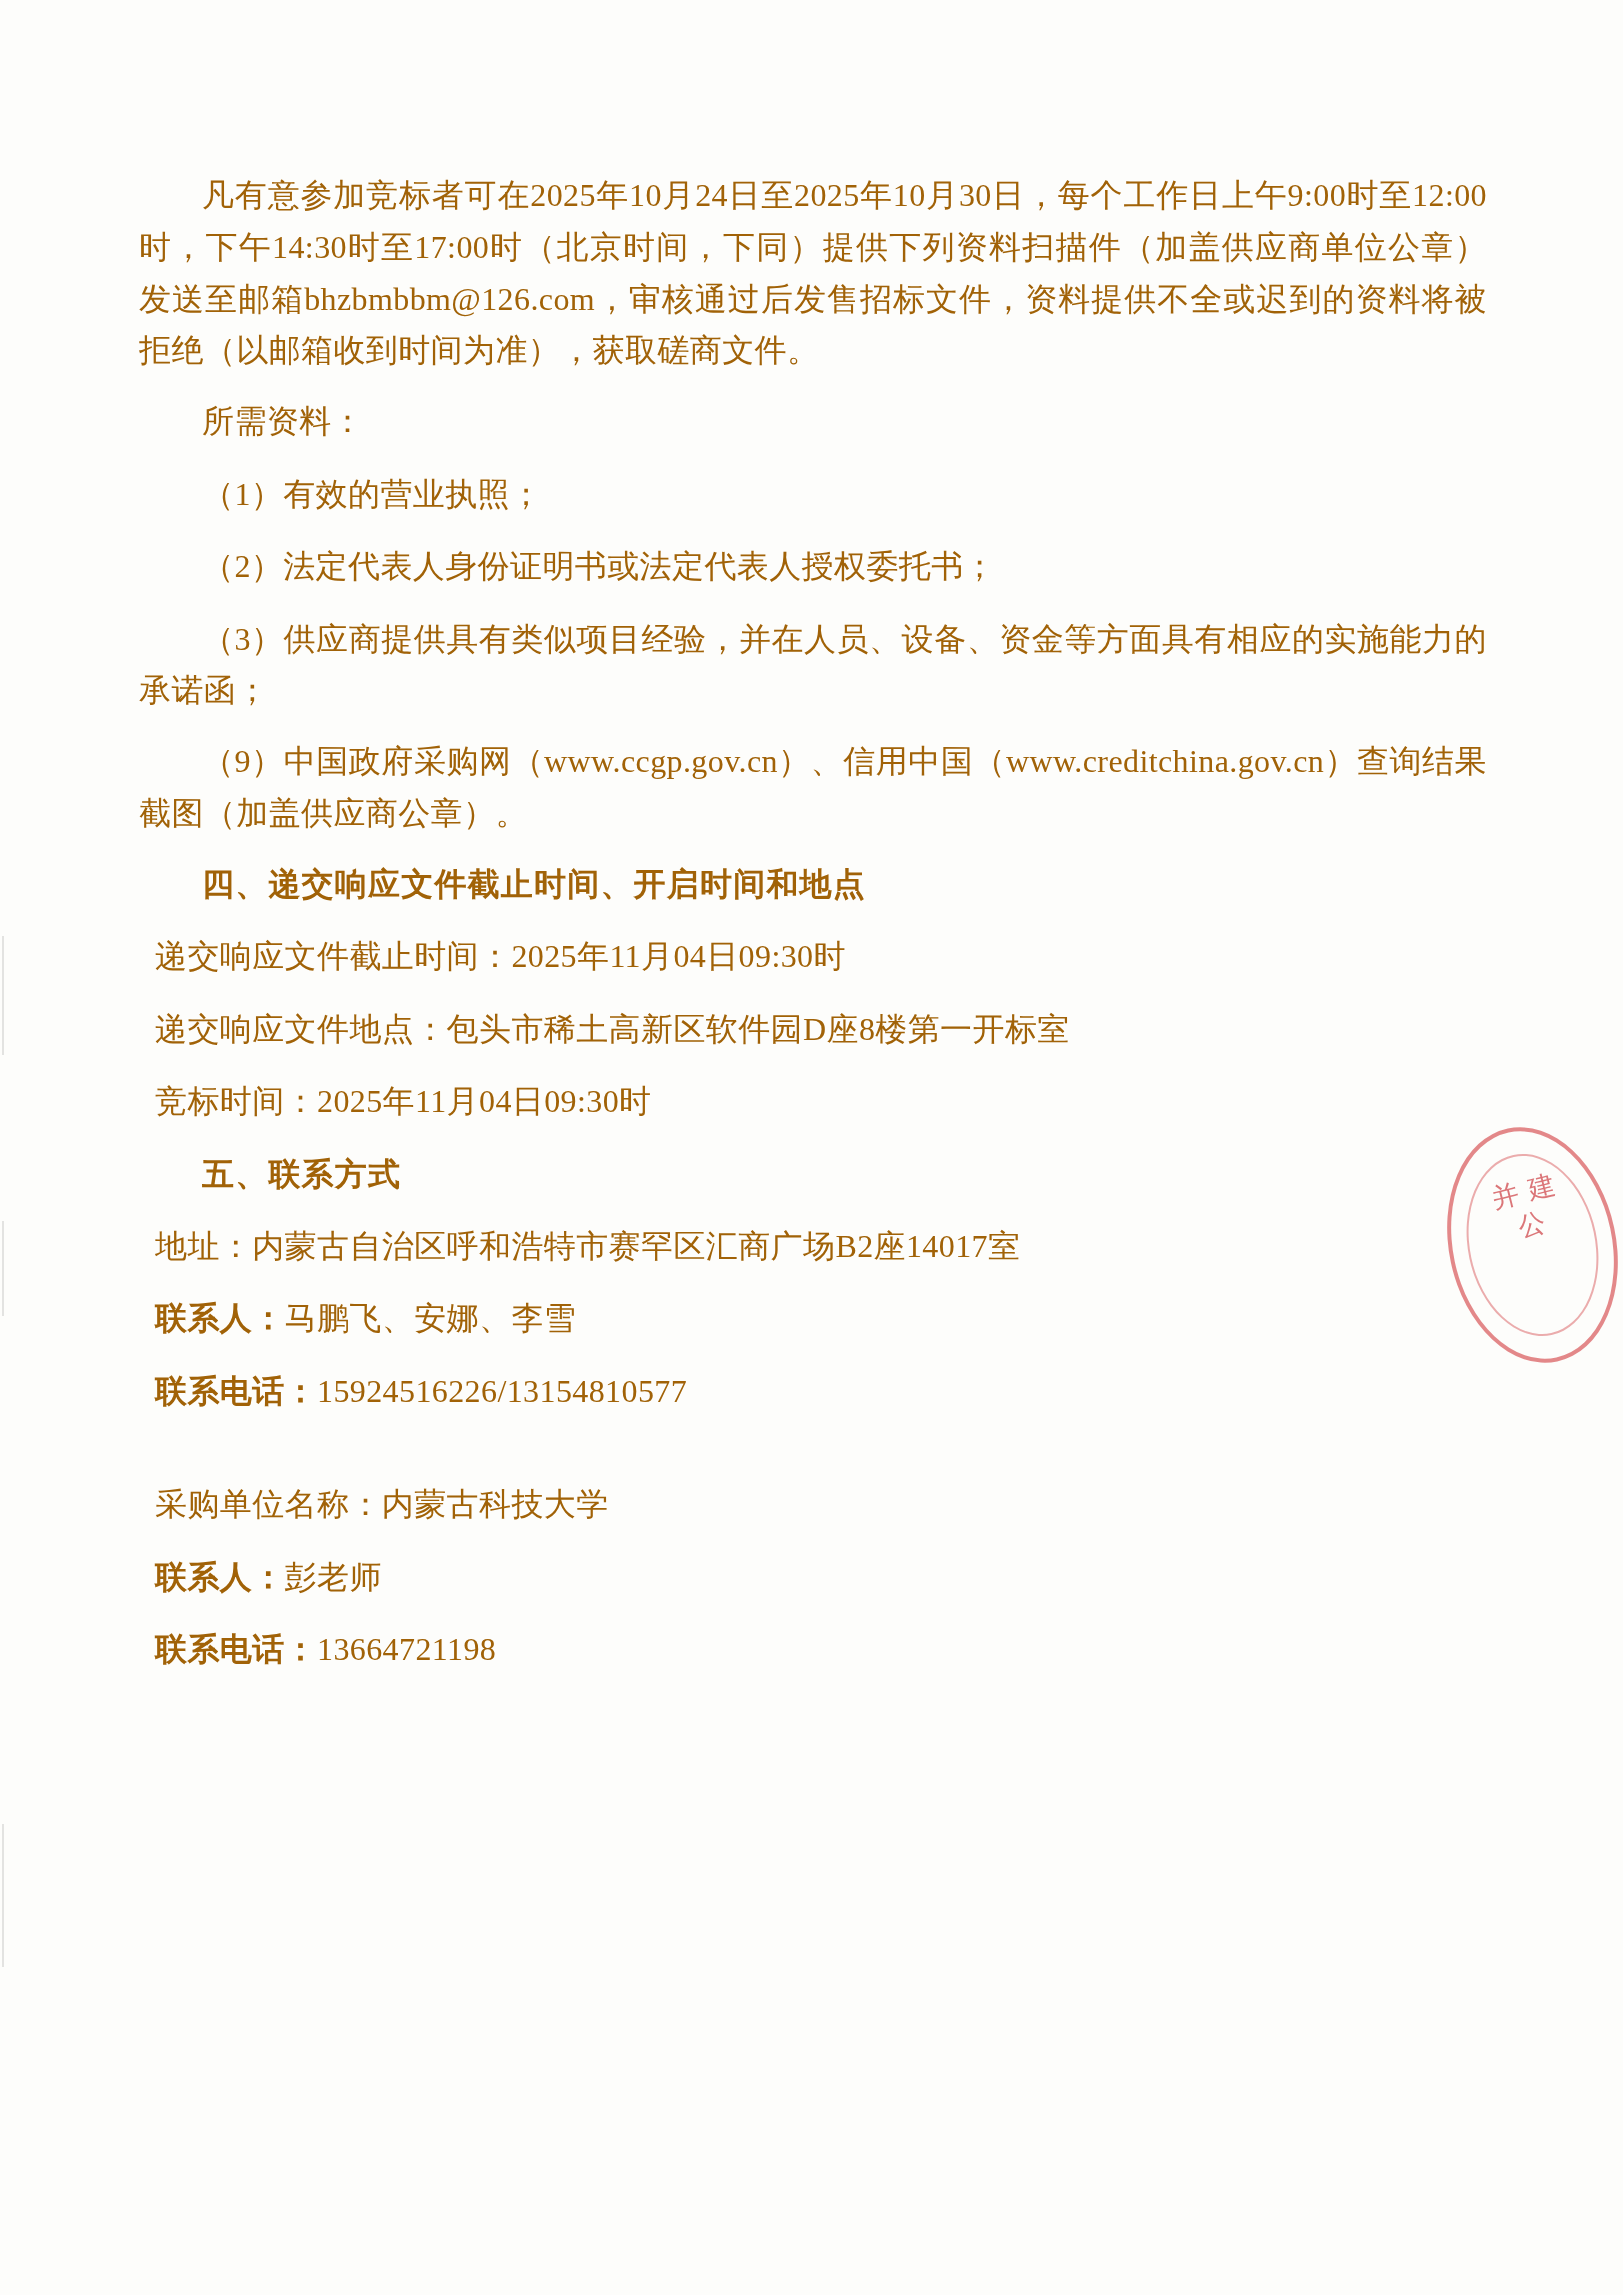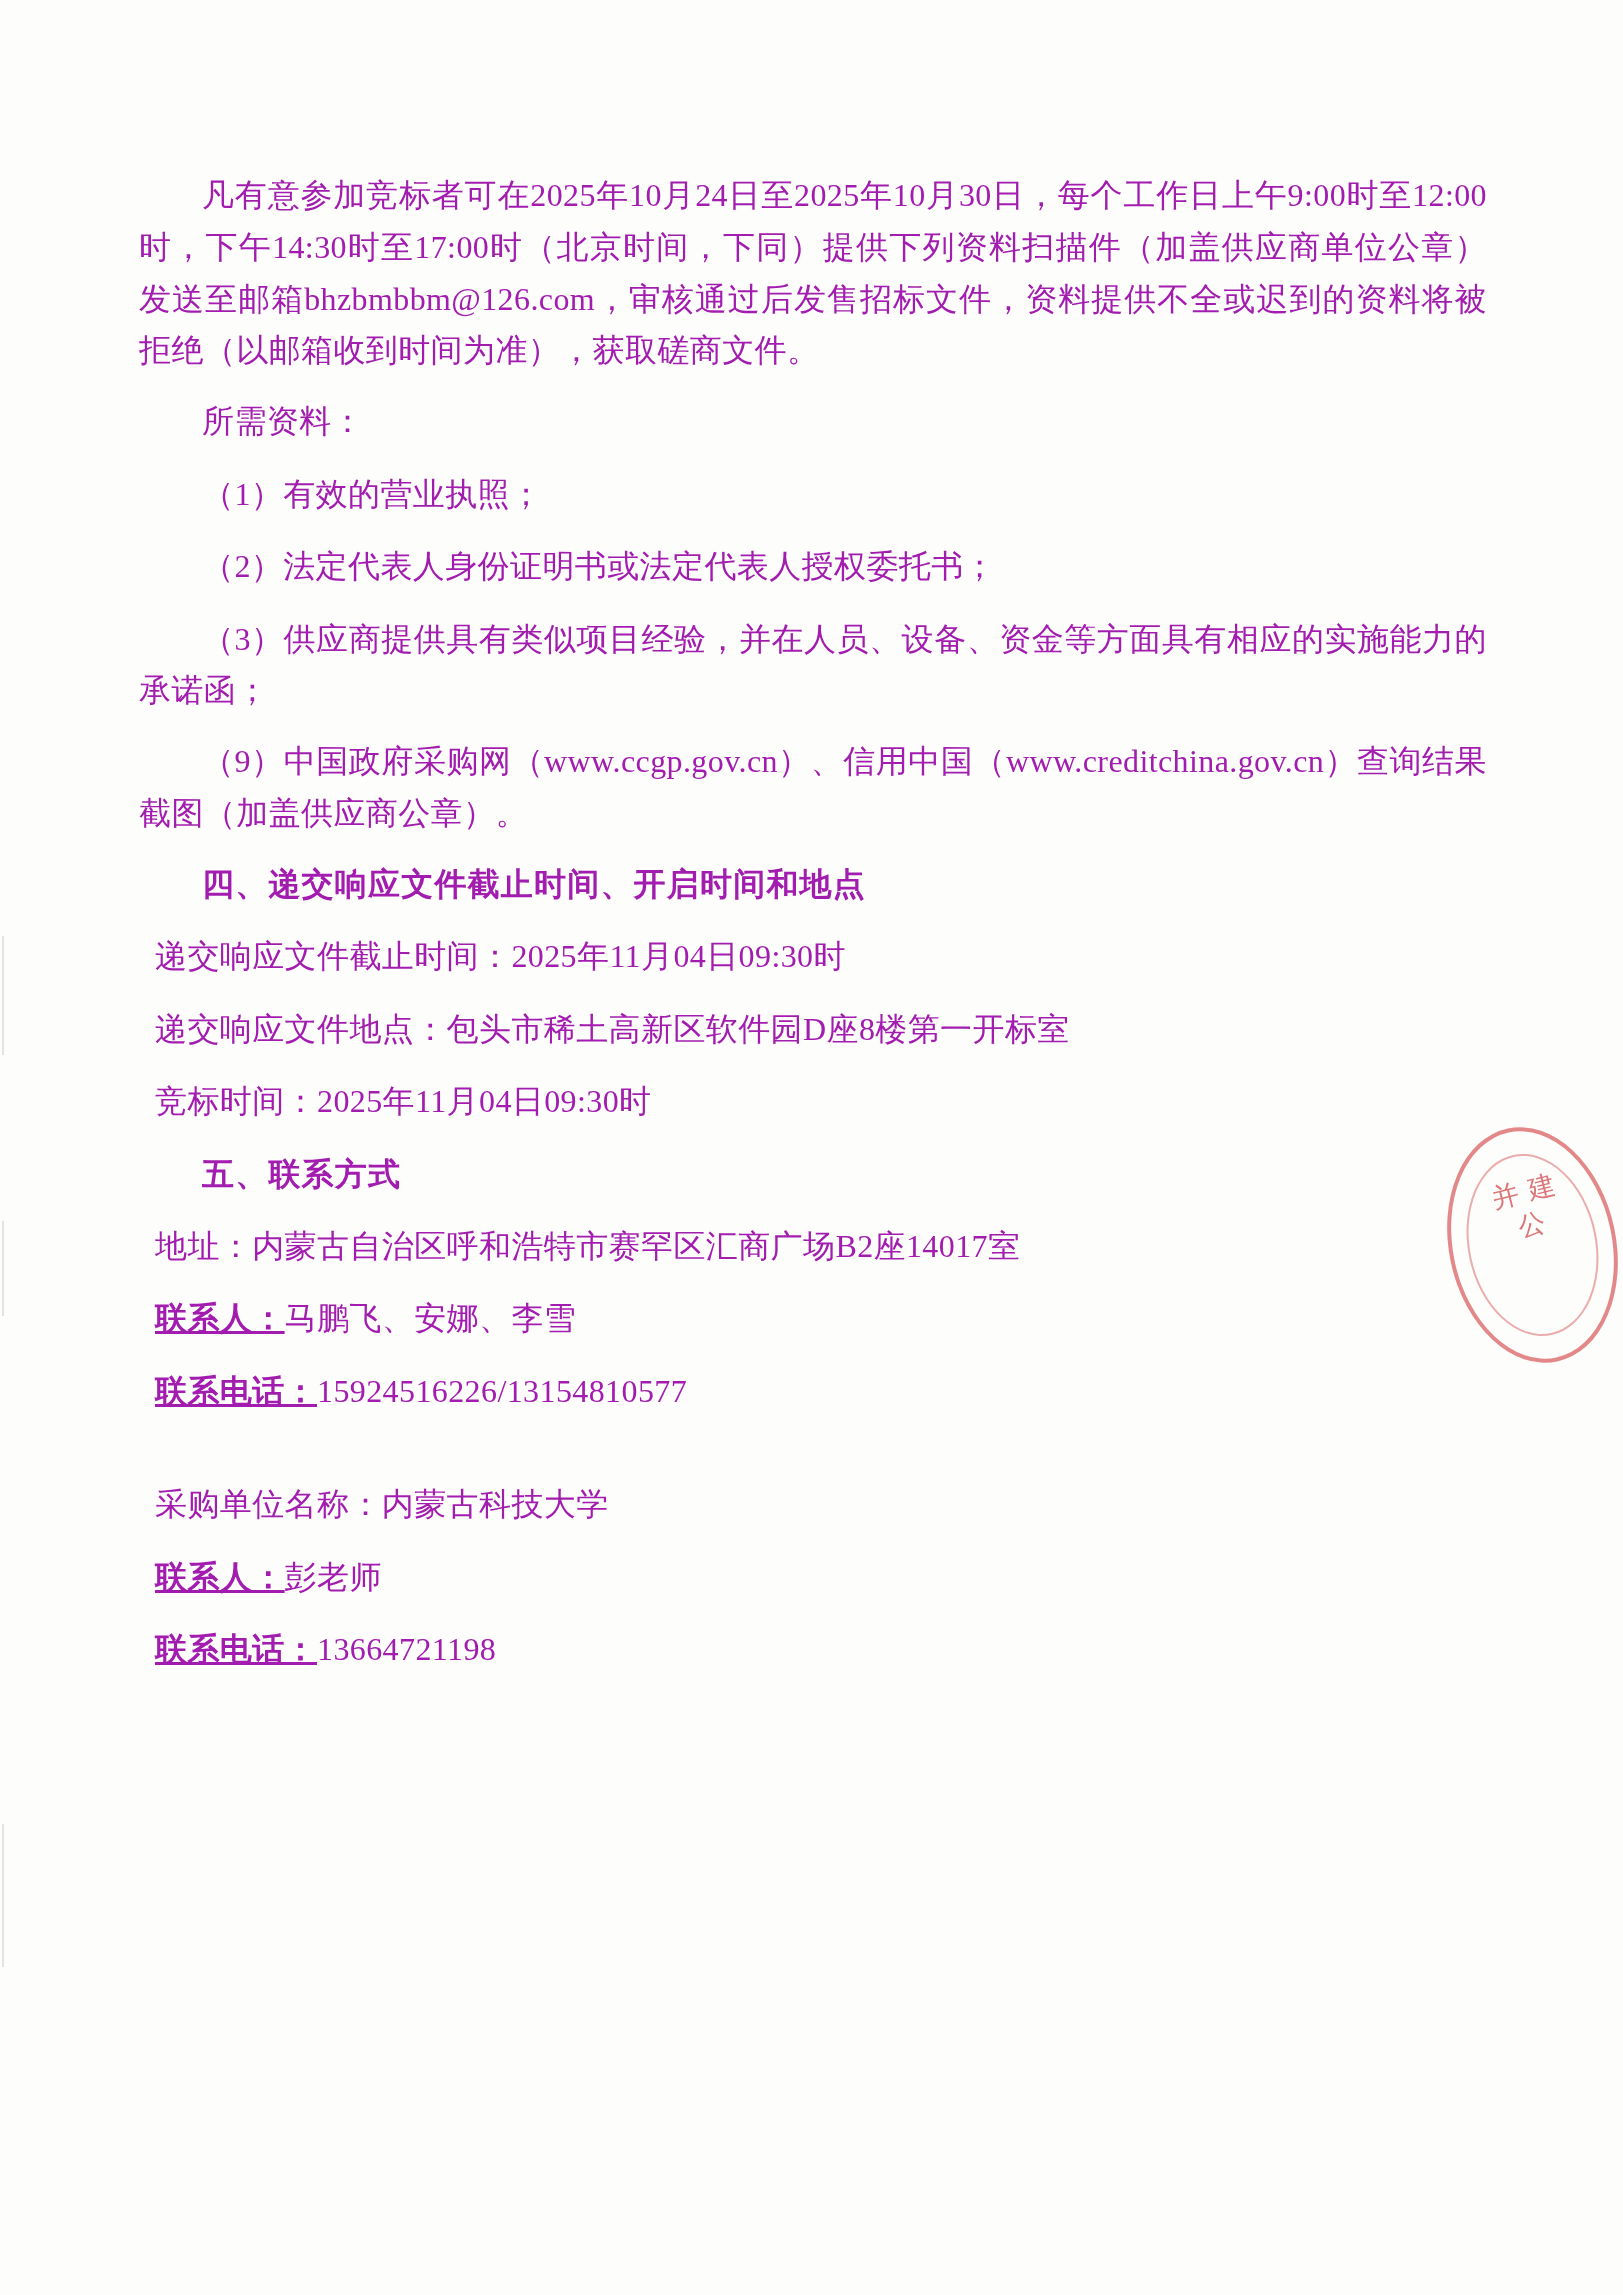--- a/index.html
+++ b/index.html
@@ -29,21 +29,21 @@
     top: 170px;
     width: 1348px;
   }
 
   p {
     margin: 0 0 0 0;
     font-size: 32px;
     line-height: 1.62;
     letter-spacing: 0.4px;
     text-align: justify;
-    color: #a21caf;
+    color: #a16207;
   }
 
   .para {
     text-indent: 63px;
     margin-bottom: 19px;
   }
 
   .indent-line {
     text-indent: 63px;
     margin-bottom: 20.6px;
@@ -57,21 +57,20 @@
     letter-spacing: 1.2px;
   }
 
   .field-line {
     text-indent: 16px;
     margin-bottom: 20.6px;
   }
 
   .field-label {
     font-weight: bold;
-    text-decoration: underline;
   }
 
   .spacer {
     height: 41px;
   }
 
   
   .seal {
     position: absolute;
     right: 8px;

